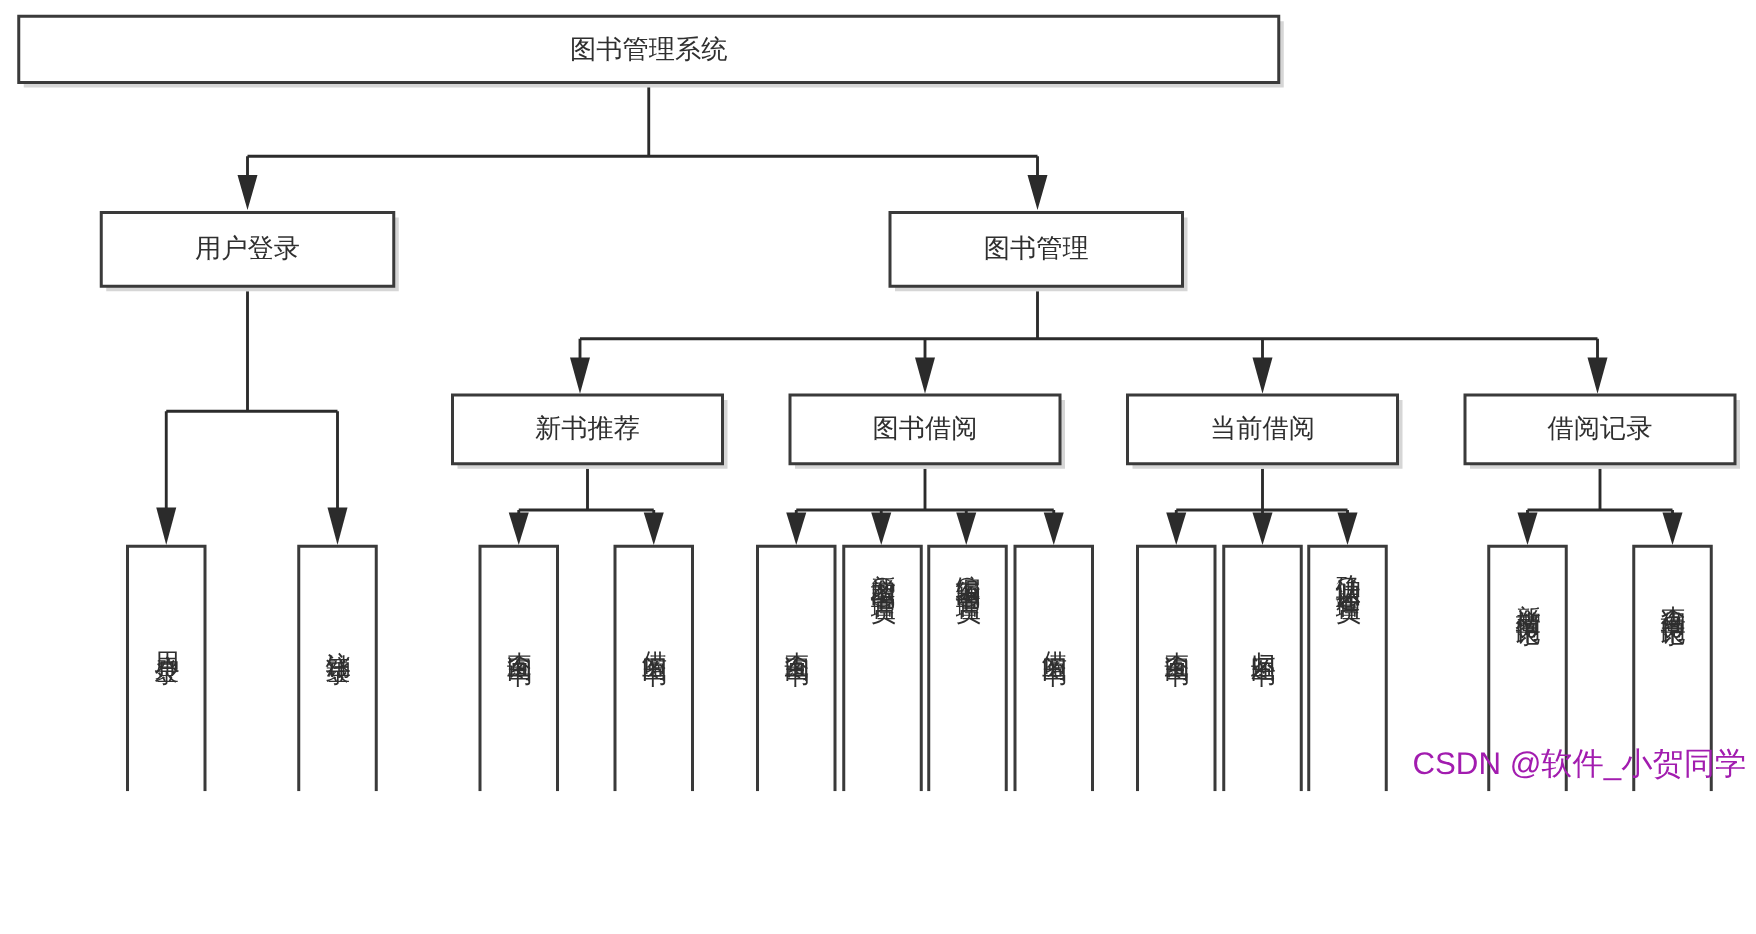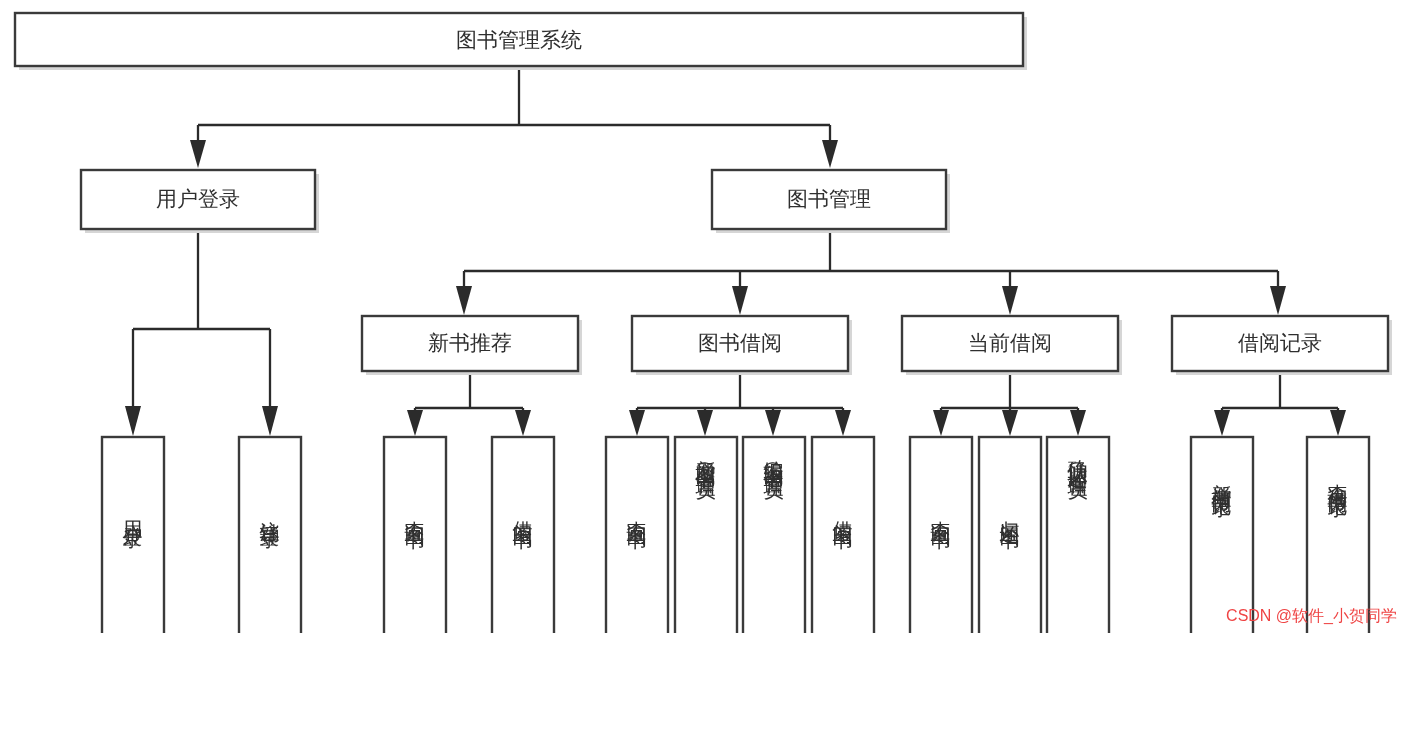--- a/index.html
+++ b/index.html
@@ -65,22 +65,22 @@
     line-height: 1.0;
     color: #2f2f2f;
     letter-spacing: 3px;
     white-space: nowrap;
   }
   .watermark {
     position: absolute;
     right: 8px;
     bottom: 6px;
     font-family: "Liberation Sans", "DejaVu Sans", sans-serif;
-    font-size: 16px;
-    color: #ef4444;
+    font-size: 25px;
+    color: #a21caf;
     white-space: nowrap;
     user-select: none;
   }
 </style>
 </head>
 <body>
 
 <div id="diagram-root">
 
   <svg class="canvas" viewBox="0 0 1405 747">

